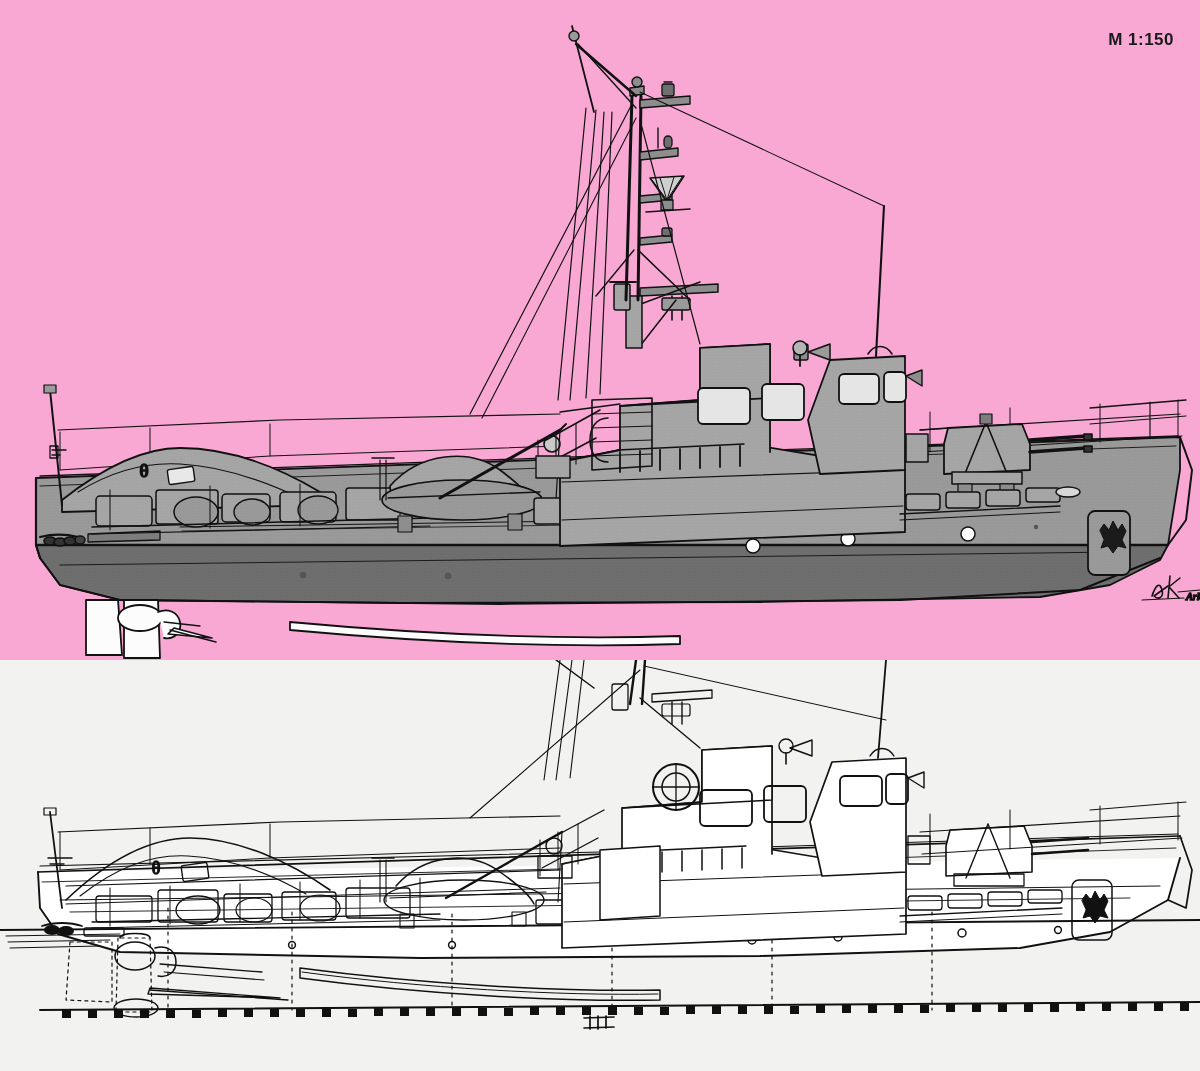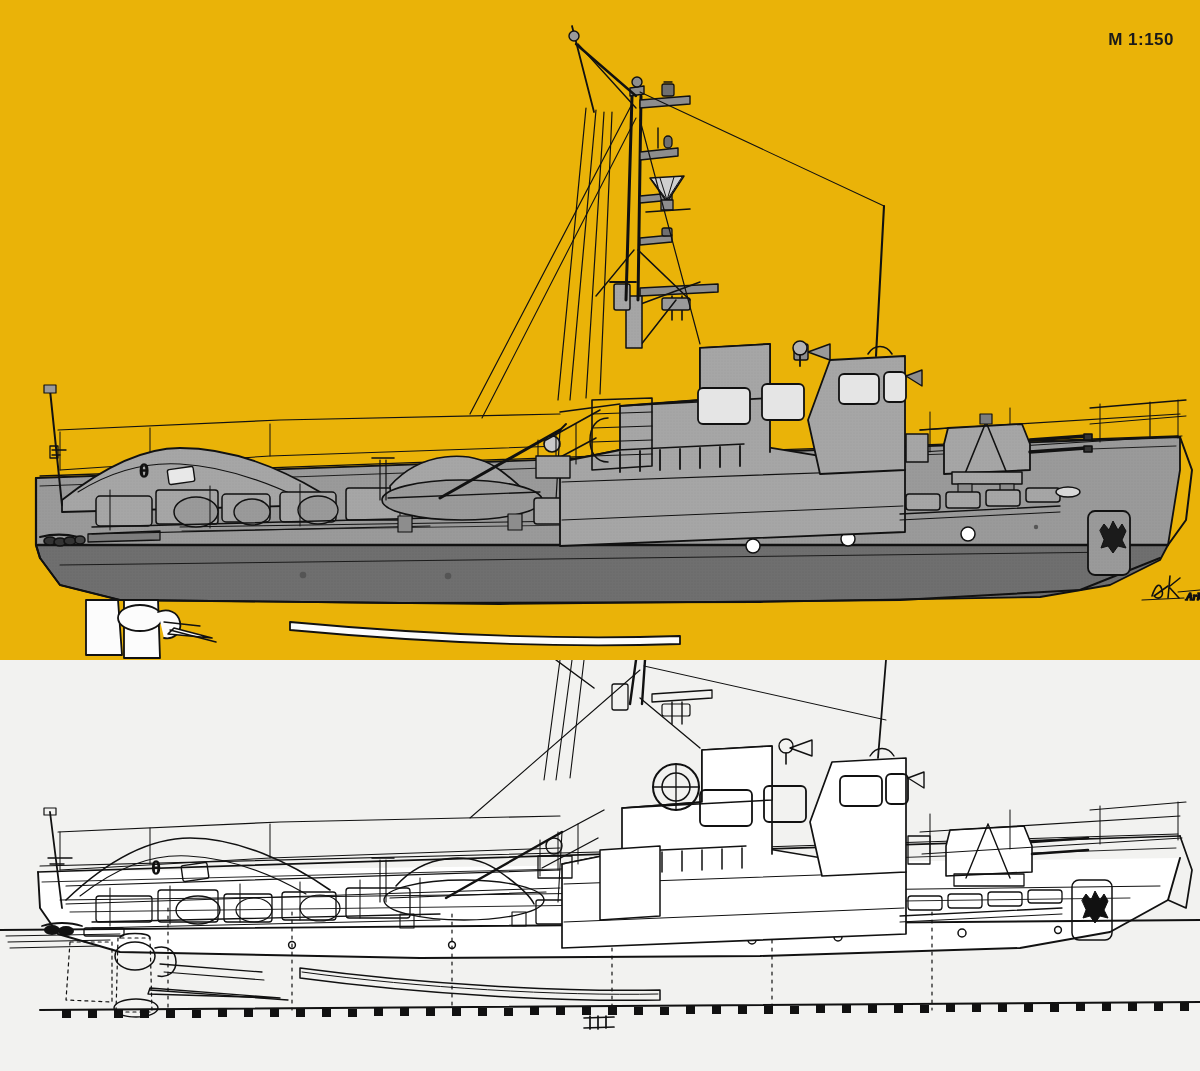--- a/index.html
+++ b/index.html
@@ -1,19 +1,19 @@
 <!DOCTYPE html>
 <html><head>
 <meta charset="utf-8">
 <style>
   html,body{margin:0;padding:0;background:#fff;}
   body{width:1200px;height:1071px;font-family:"Liberation Sans",sans-serif;overflow:hidden;}
   #page{position:relative;width:1200px;height:1071px;background:#ffffff;}
   .panel{position:absolute;left:0;width:1200px;}
-  #panel-top{top:0;height:660px;background:#eab308;}
+  #panel-top{top:0;height:660px;background:#f9a8d4;}
   #panel-bottom{top:660px;height:411px;background:#f2f2f0;}
   #scale-label{
     position:absolute;right:26px;top:30px;
     font-size:17px;font-weight:bold;color:#1a1a1a;
     letter-spacing:.5px;
   }
   svg{display:block;}
   .sig{font-family:"Liberation Serif",serif;font-style:italic;}
 </style>
 </head>

